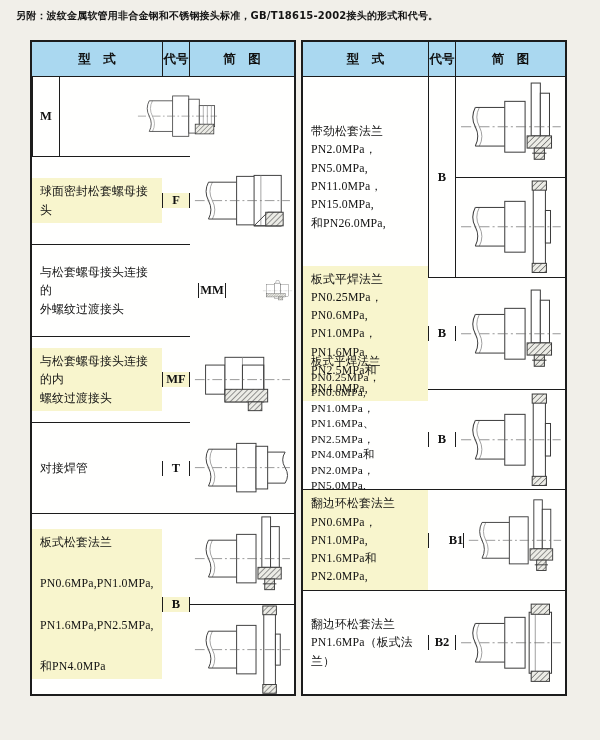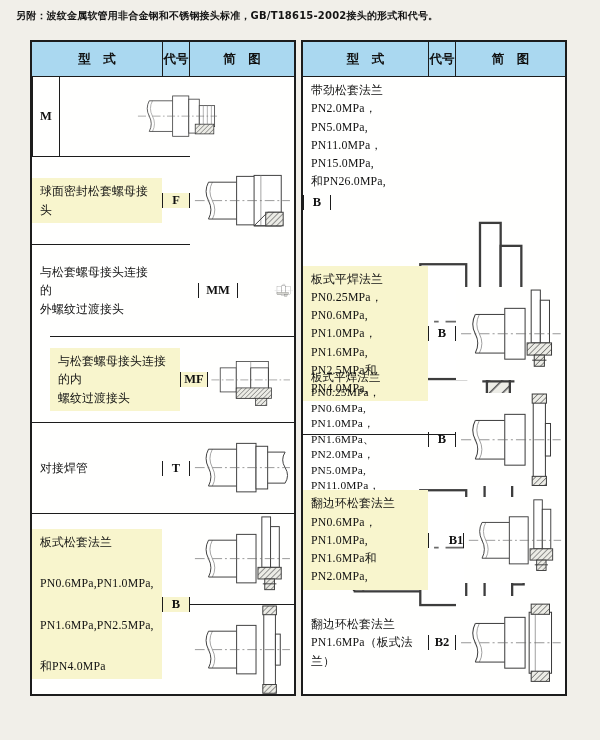--- a/index.html
+++ b/index.html
@@ -113,42 +113,42 @@
                   <line x1="3" y1="46" x2="101" y2="46" stroke="#6a6a6a" stroke-width="0.7" stroke-dasharray="10 3 2 3"></line>
                 </svg>
               </div>
             </div>
           </div>
           <div class="row" style="height: 92px; gap: 36px;">
             <div class="cell tcell" style="width: 130px;">
               <div>与松套螺母接头连接的</div>
               <div>外螺纹过渡接头</div>
             </div>
-            <div class="cell ccell" style="width: 40px;">MM</div>
+            <div class="cell ccell" style="width: 28px;">MM</div>
             <div class="cell dcell">
               <div class="dsub">
                 <svg class="diag" viewBox="0 0 104 92" preserveAspectRatio="xMidYMid meet">
                   <defs>
                     <pattern id="hp2" width="4" height="4" patternUnits="userSpaceOnUse" patternTransform="rotate(45)">
                       <rect width="4" height="4" fill="#ecece6"></rect>
                       <line x1="0" y1="0" x2="0" y2="4" stroke="#5a5a5a" stroke-width="1.3"></line>
                     </pattern>
                   </defs>
                   <rect x="16" y="26" width="26" height="40" stroke="#3d3d3d" stroke-width="1" fill="#ffffff"></rect>
                   <path d="M45,21 L48,12 L57,12 L60,21 Z" stroke="#3d3d3d" stroke-width="1" fill="#ffffff"></path>
                   <rect x="42" y="21" width="21" height="50" stroke="#3d3d3d" stroke-width="1" fill="#ffffff"></rect>
                   <rect x="63" y="26" width="25" height="40" stroke="#3d3d3d" stroke-width="1" fill="#ffffff"></rect>
                   <rect x="16" y="55" width="62" height="12" fill="url(#hp2)" stroke="#3d3d3d" stroke-width="1"></rect>
                   <rect x="56" y="67" width="14" height="10" fill="url(#hp2)" stroke="#3d3d3d" stroke-width="1"></rect>
                   <line x1="3" y1="46" x2="101" y2="46" stroke="#6a6a6a" stroke-width="0.7" stroke-dasharray="10 3 2 3"></line>
                 </svg>
               </div>
             </div>
           </div>
-          <div class="row" style="height: 86px; margin-left: 18px;">
+          <div class="row" style="height: 86px;">
             <div class="cell tcell hl" style="width: 130px;">
               <div>与松套螺母接头连接的内</div>
               <div>螺纹过渡接头</div>
             </div>
             <div class="cell ccell hl" style="width: 28px;">MF</div>
             <div class="cell dcell">
               <div class="dsub">
                 <svg class="diag" viewBox="0 0 104 92" preserveAspectRatio="xMidYMid meet">
                   <defs>
                     <pattern id="hp3" width="4" height="4" patternUnits="userSpaceOnUse" patternTransform="rotate(45)">
@@ -250,21 +250,21 @@
         </div>
     </div>
 
     <div class="half right" style="width:262px;">
       <div class="hdr">
         <div class="hcell" style="width:125px;">型　式</div>
         <div class="hcell mid" style="width:28px;">代号</div>
         <div class="hcell" style="flex:1;">简　图</div>
       </div>
       <div>
-          <div class="row" style="height: 200px; flex-direction: column;">
+          <div class="row" style="height: 200px;">
             <div class="cell tcell" style="width: 125px;">
               <div>带劲松套法兰</div>
               <div>PN2.0MPa，PN5.0MPa,</div>
               <div>PN11.0MPa，PN15.0MPa,</div>
               <div>和PN26.0MPa,</div>
             </div>
             <div class="cell ccell" style="width: 28px;">B</div>
             <div class="cell dcell">
               <div class="dsub">
                 <svg class="diag" viewBox="0 0 104 92" preserveAspectRatio="xMidYMid meet">
@@ -339,20 +339,21 @@
                   <line x1="3" y1="46" x2="101" y2="46" stroke="#6a6a6a" stroke-width="0.7" stroke-dasharray="10 3 2 3"></line>
                 </svg>
               </div>
             </div>
           </div>
           <div class="row" style="height: 100px;">
             <div class="cell tcell tight" style="width: 125px;">
               <div>板式平焊法兰</div>
               <div>PN0.25MPa，PN0.6MPa,</div>
               <div>PN1.0MPa，PN1.6MPa、</div>
+              <div>PN2.5MPa，PN4.0MPa和</div>
               <div>PN2.0MPa，PN5.0MPa,</div>
               <div>PN11.0MPa，PN26.0MPa,</div>
             </div>
             <div class="cell ccell" style="width: 28px;">B</div>
             <div class="cell dcell">
               <div class="dsub">
                 <svg class="diag" viewBox="0 0 104 92" preserveAspectRatio="xMidYMid meet">
                   <defs>
                     <pattern id="hp10" width="4" height="4" patternUnits="userSpaceOnUse" patternTransform="rotate(45)">
                       <rect width="4" height="4" fill="#ecece6"></rect>

